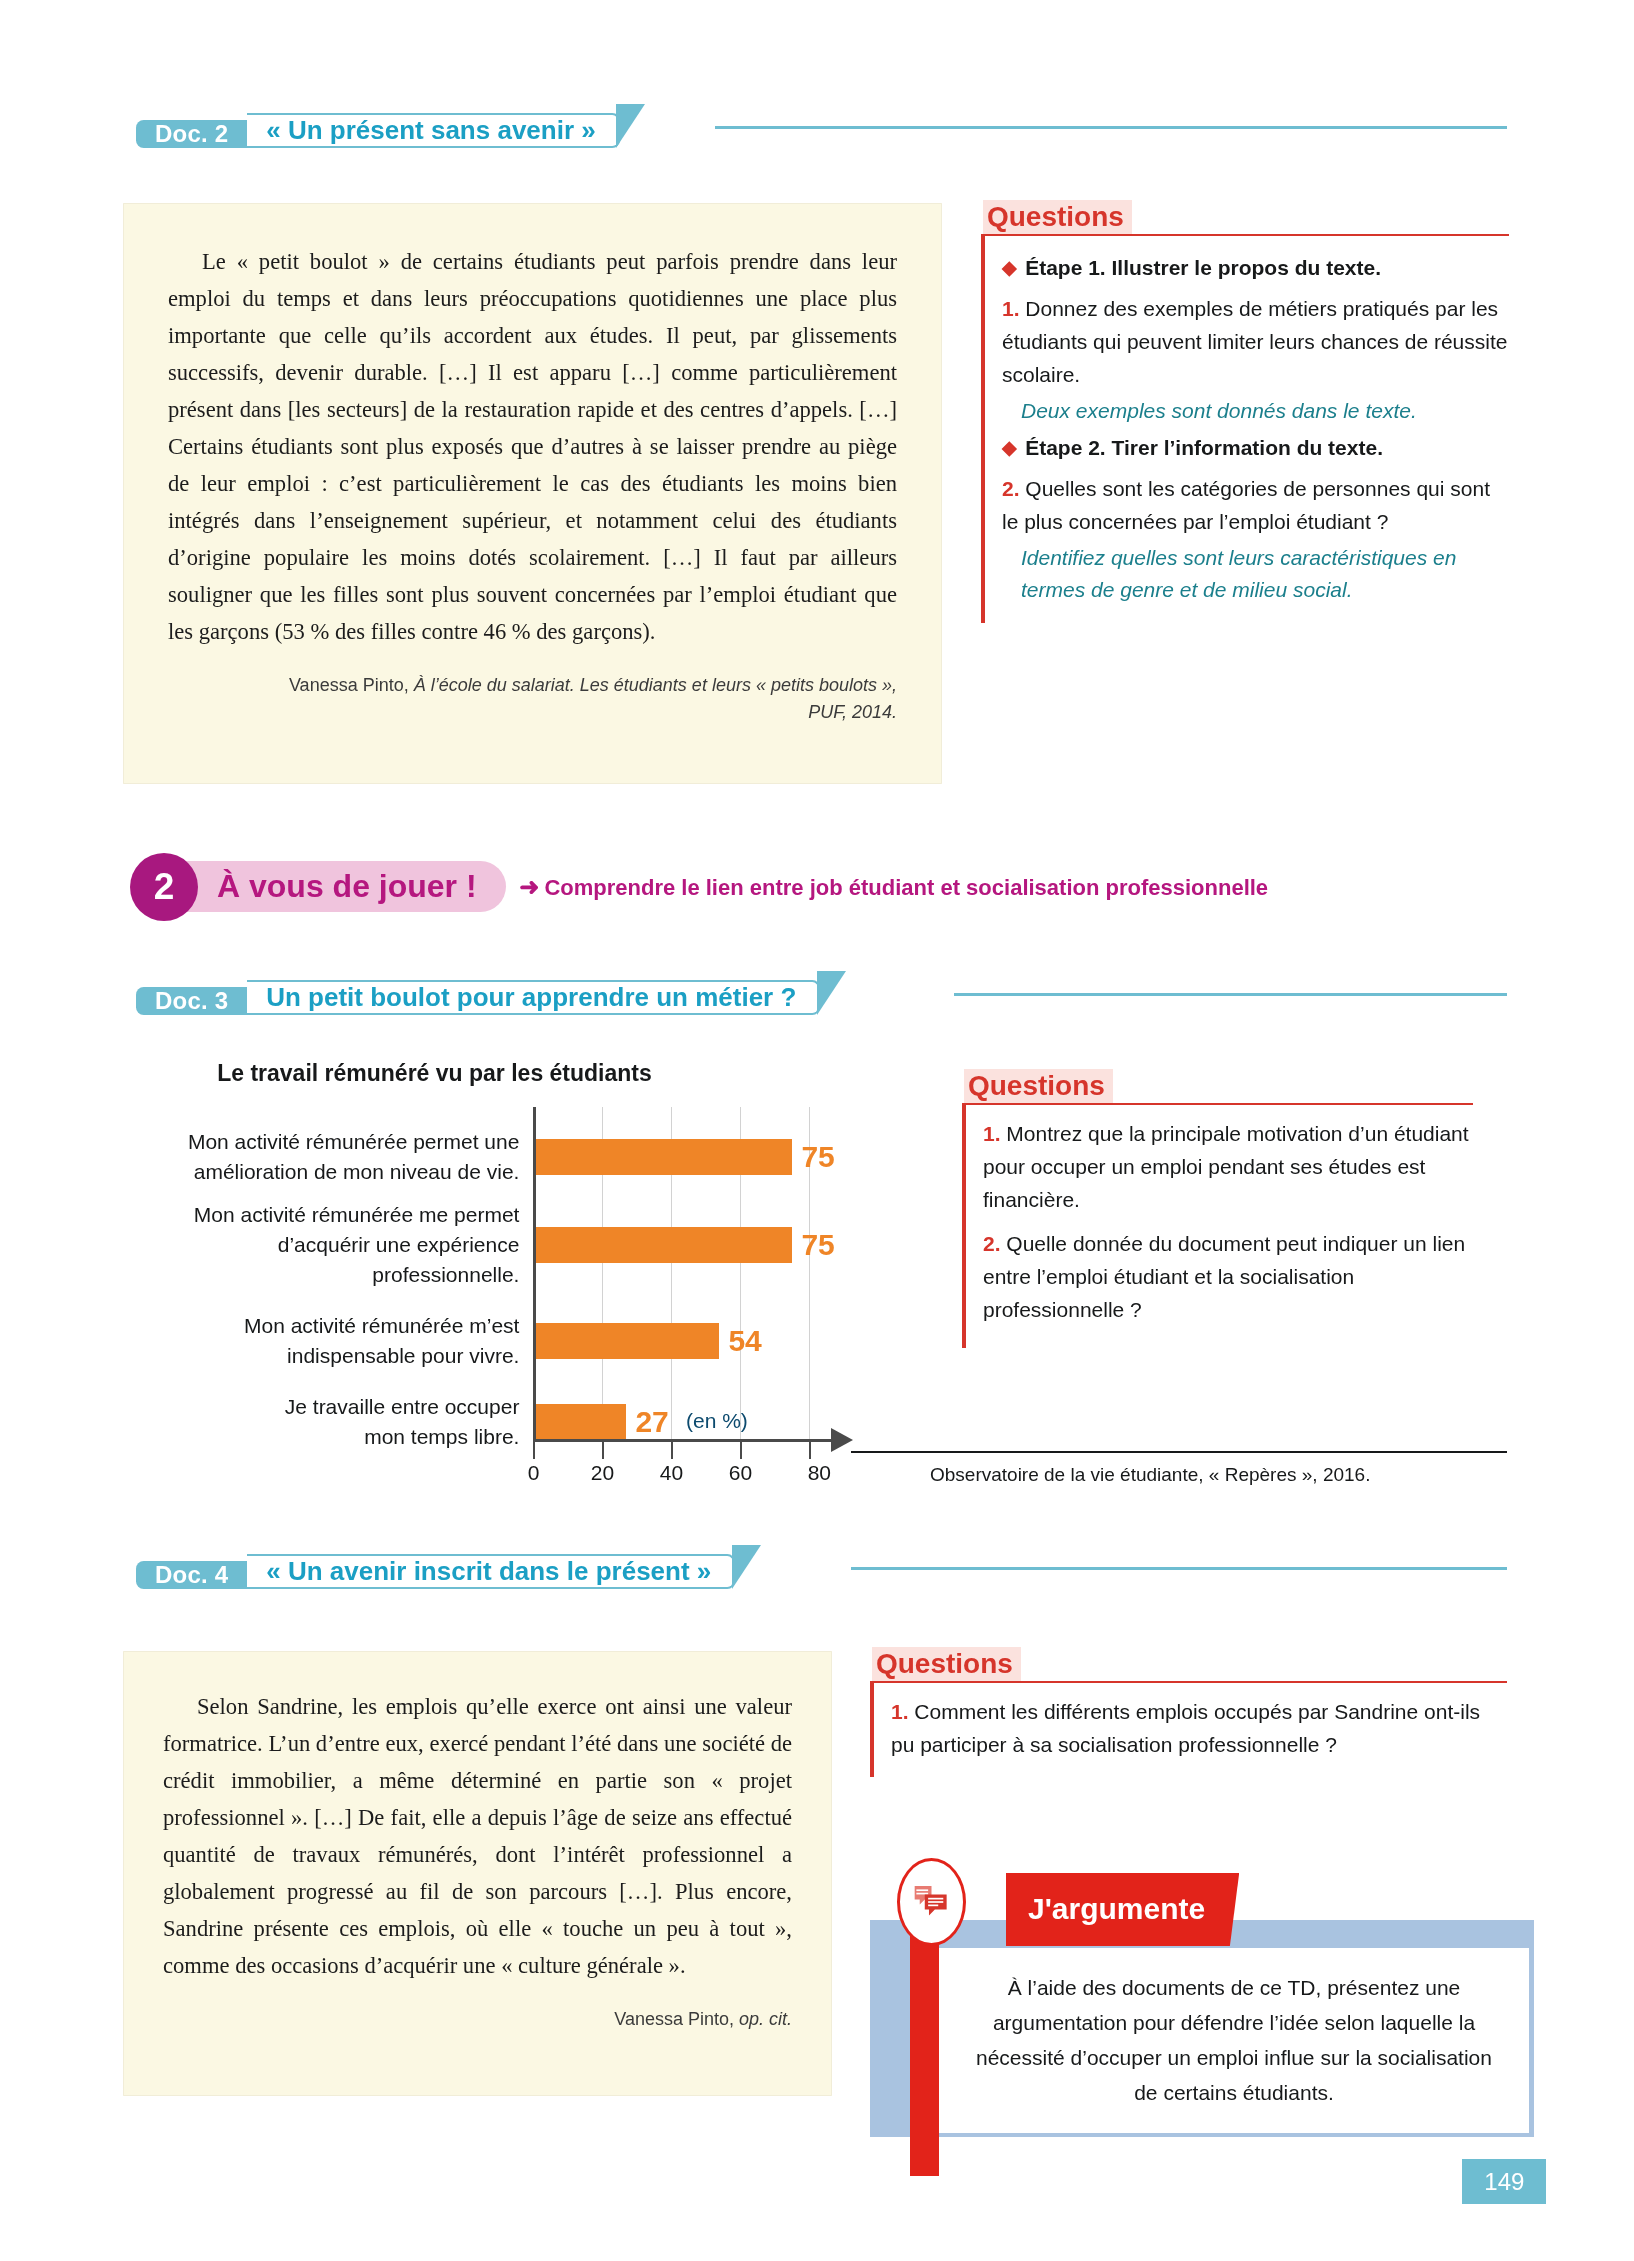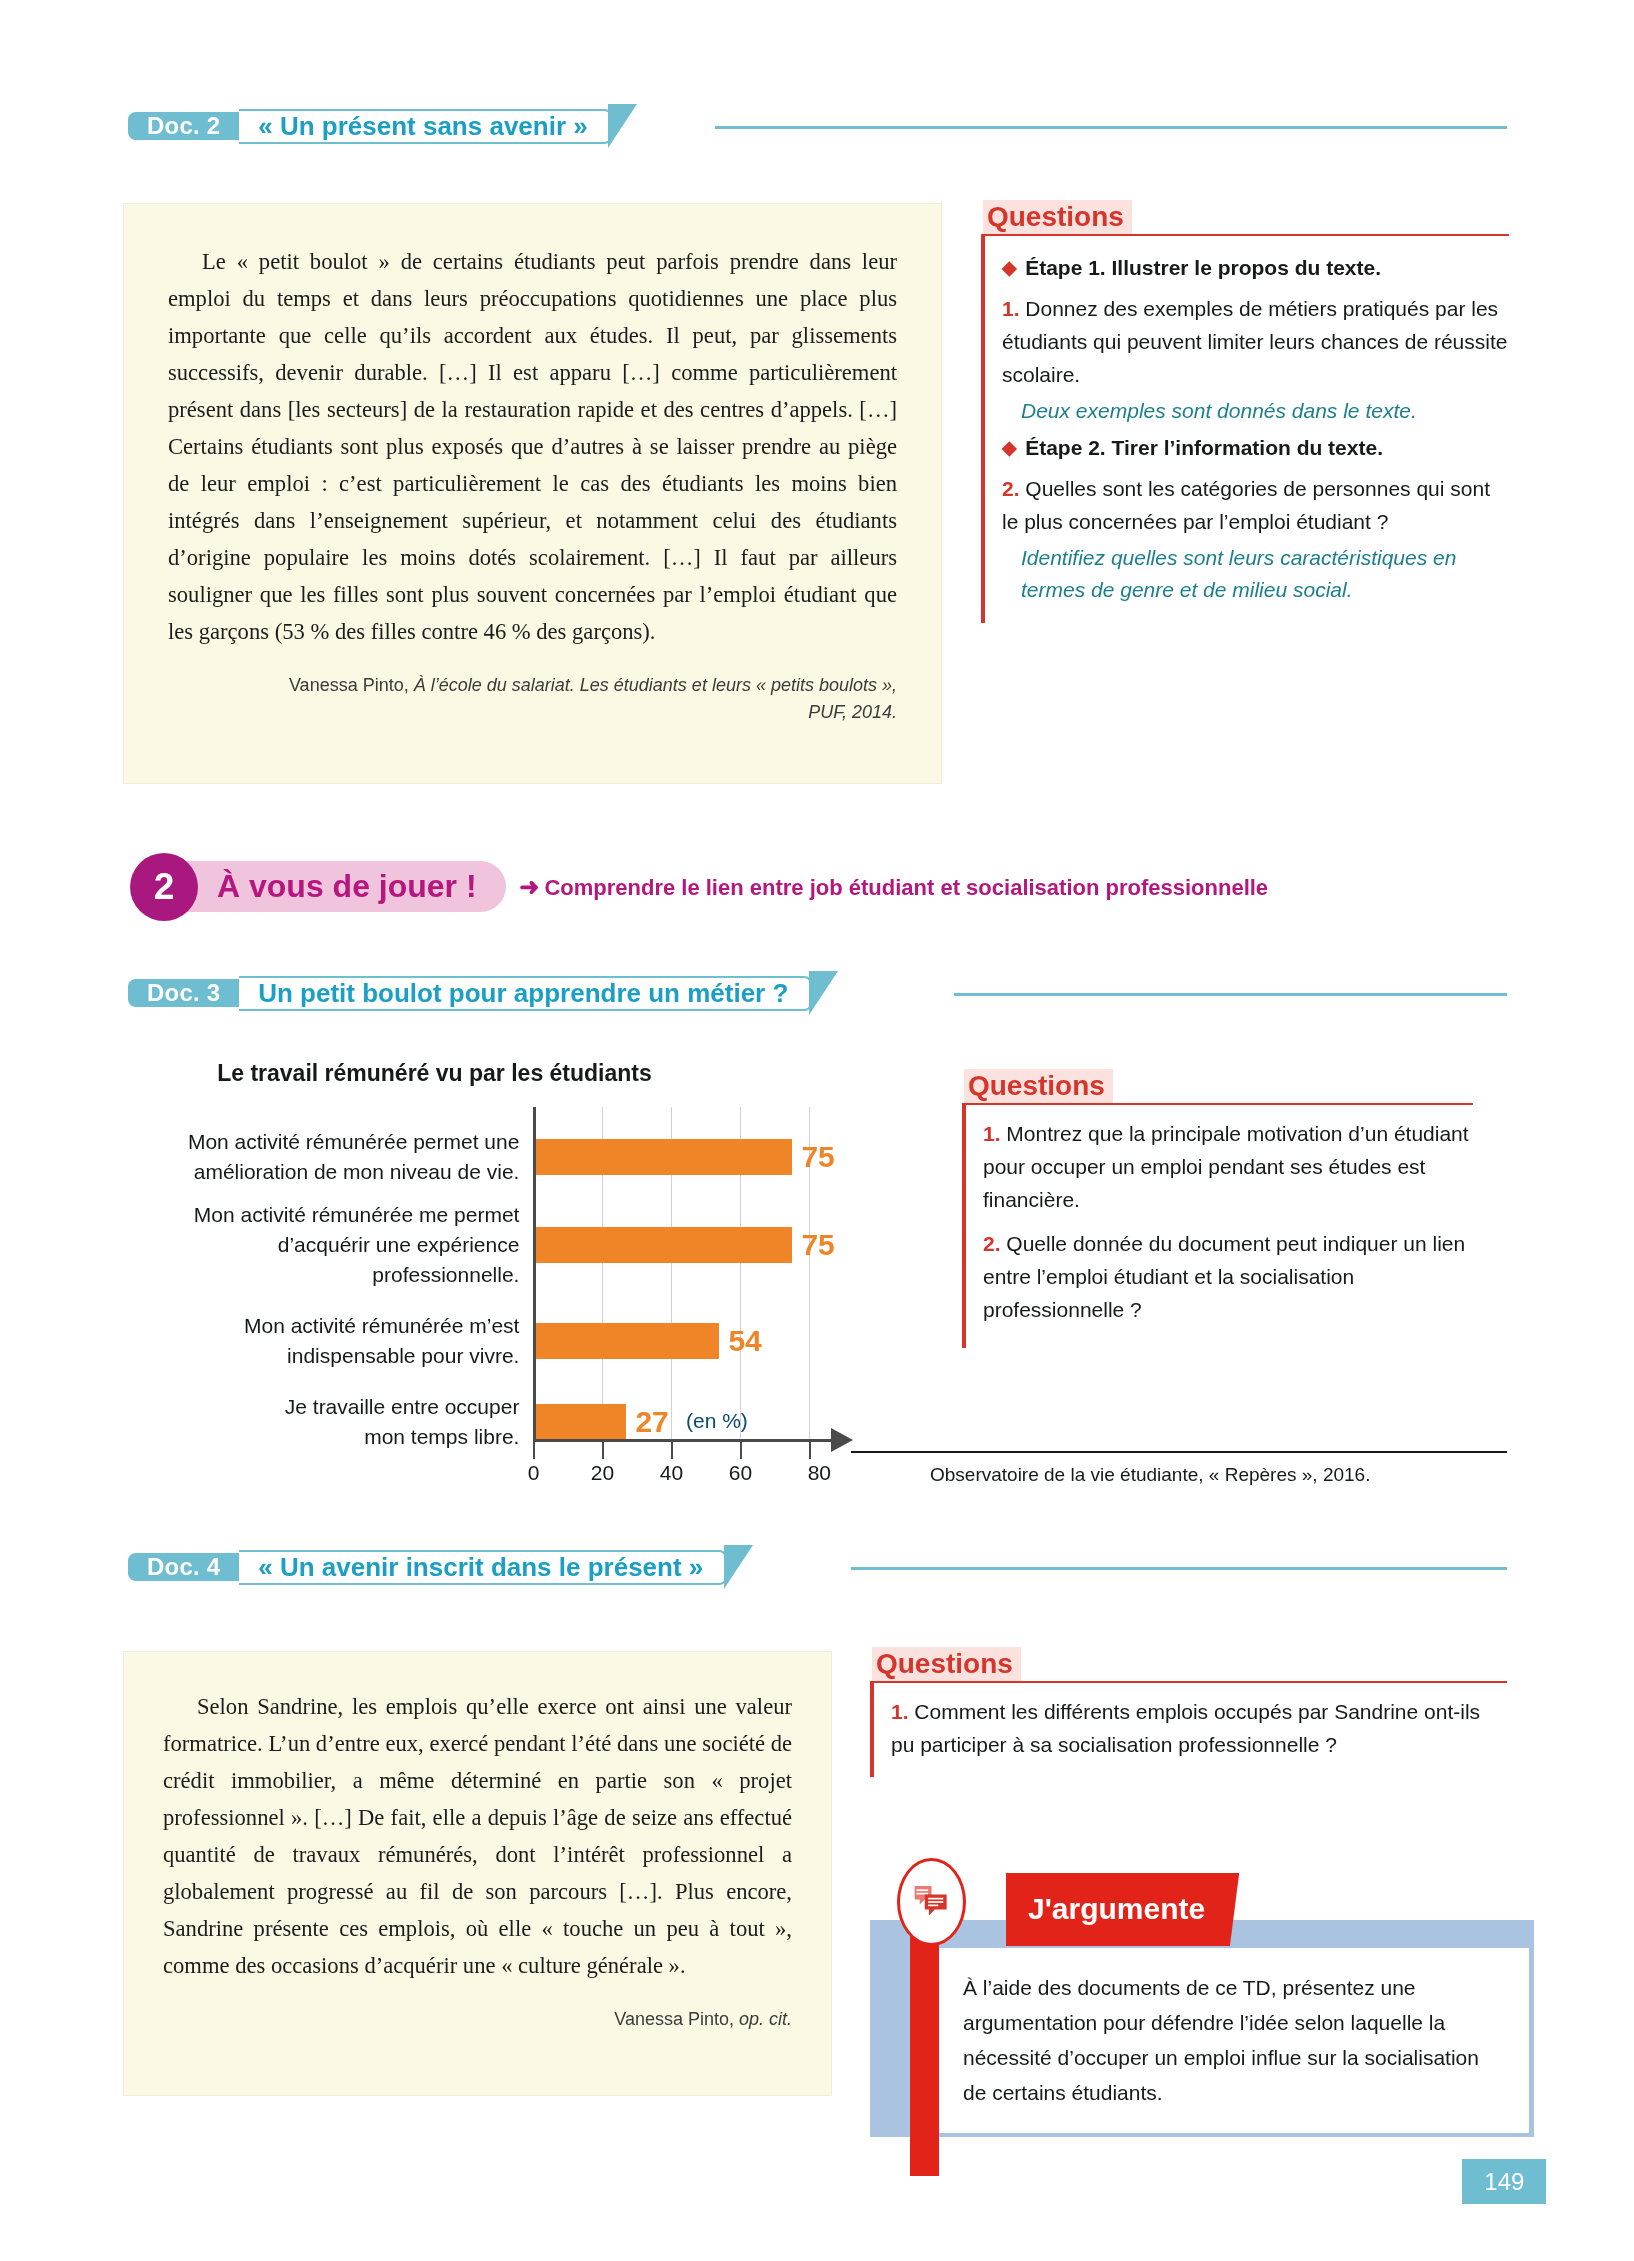--- a/index.html
+++ b/index.html
@@ -7,21 +7,21 @@
     width:1635px;height:2261px;
     background:#ffffff;
     font-family:"Liberation Sans", sans-serif;
     position:relative;
     overflow:hidden;
   }
   .page{position:relative;width:1635px;height:2261px;}
 
   
   .doc-header{
-    position:absolute;display:flex;align-items:center;height:44px;
+    position:absolute;display:flex;align-items:flex-end;height:44px;margin-left:8px;
   }
   .doc-header .tab-num{
     background:#6ebdd1;color:#ffffff;
     font-weight:bold;font-size:24px;
     display:flex;align-items:center;justify-content:center;
     padding:0 19px;
     border-top-left-radius:7.7px;border-bottom-left-radius:7.7px;
     letter-spacing:0.2px;
   }
   .doc-header .tab-title{
@@ -347,21 +347,21 @@
 
   <div class="questions" style="left:870px;top:1647px;width:637px;">
     <div class="q-title">Questions</div>
     <div class="q-panel">
       <div class="q-item">
         <span class="num">1.</span><span> Comment les différents emplois occupés par Sandrine ont-ils pu participer à sa socialisation professionnelle ?</span>
       </div>
     </div>
   </div>
 
-  <div class="jargu" style="left:870px;top:1856px;width:673px;height:281px;">
+  <div class="jargu" style="left:870px;top:1856px;width:673px;height:281px;text-align:center;">
 
     <div class="bluebar" style="left:0;top:64px;width:664px;height:217px;"></div>
 
     <div class="redbar" style="left:40px;top:60px;width:29px;height:260px;"></div>
 
     <div class="ribbon" style="left:136px;top:17px;height:58px;">
       <span>J'argumente</span>
     </div>
 
     <div class="oval" style="left:27px;top:1.7px;width:63px;height:82px;">

